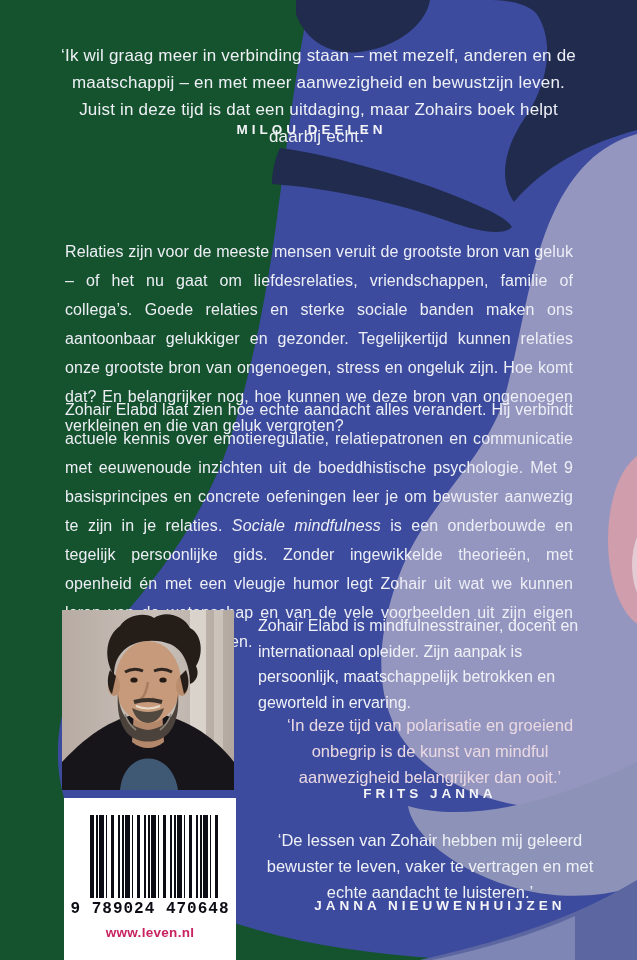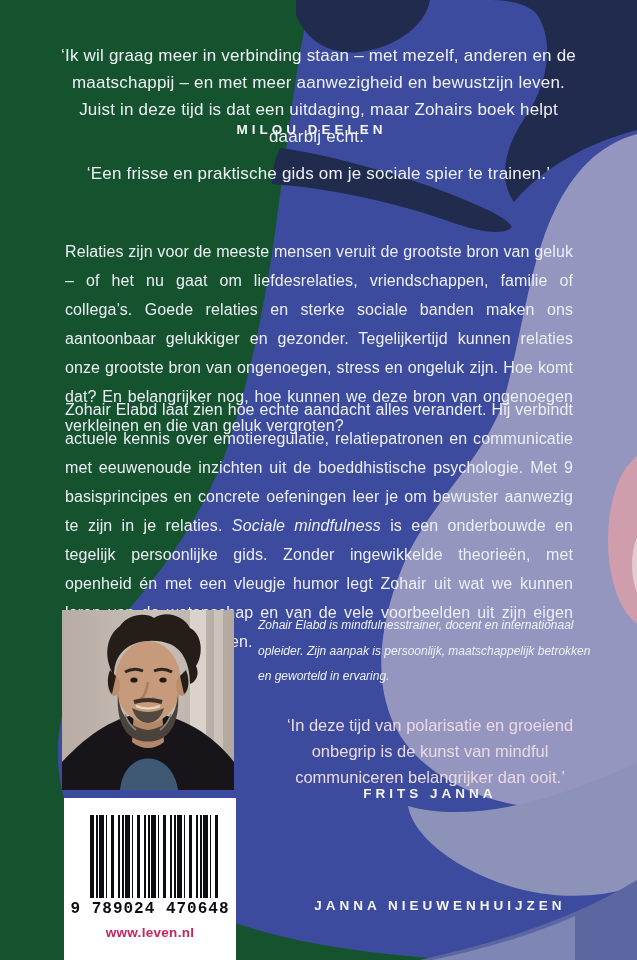--- a/index.html
+++ b/index.html
@@ -19,21 +19,21 @@
   .attrib{
     font-size:13.5px;font-weight:bold;letter-spacing:4px;
     color:#f4f4f8;text-align:center;
   }
   .body-par{
     font-size:16px;line-height:29px;text-align:justify;
     color:#edeef6;letter-spacing:.1px;
   }
   .body-par .ital{font-style:italic;}
   .bio{
-    font-size:12px;line-height:25.5px;color:#f0f1f7;font-weight:500;font-style:italic;
+    font-size:16px;line-height:25.5px;color:#f0f1f7;font-weight:500;
   }
   .quote-pink{color:#ead9e3;}
   .quote-sm{font-size:16.5px;line-height:26px;font-weight:500;}
   .photo-frame{
     position:absolute;left:62px;top:610px;width:172px;height:180px;
     overflow:hidden;
   }
   .barcode-box{
     position:absolute;left:64px;top:798px;width:172px;height:204px;
     background:#ffffff;
@@ -119,21 +119,20 @@
       M 637,880 L 637,960 L 420,960
       C 500,942 575,918 637,880 Z"></path>
     <path fill="#7d86b4" d="
       M 575,960 L 432,960
       C 480,950 530,936 575,916 Z"></path>
   </svg>
 
   <div class="txt quote center" style="left:55px;top:42px;width:527px;">‘Ik wil graag meer in verbinding staan – met mezelf, anderen en de maatschappij – en met meer aanwezigheid en bewustzijn leven. Juist in deze tijd is dat een uitdaging, maar Zohairs boek helpt daarbij echt.’</div>
   <div class="txt attrib" style="left:48px;top:122px;width:527px;">MILOU DEELEN</div>
 
-  <div class="txt quote center" style="left:55px;top:160px;width:527px;">‘Een frisse en praktische gids om je sociale spier te trainen.’</div>
 
   <div class="txt body-par" style="left:65px;top:237px;width:508px;">Relaties zijn voor de meeste mensen veruit de grootste bron van geluk – of het nu gaat om liefdesrelaties, vriendschappen, familie of collega’s. Goede relaties en sterke sociale banden maken ons aantoonbaar gelukkiger en gezonder. Tegelijkertijd kunnen relaties onze grootste bron van ongenoegen, stress en ongeluk zijn. Hoe komt dat? En belangrijker nog, hoe kunnen we deze bron van ongenoegen verkleinen en die van geluk vergroten?</div>
 
   <div class="txt body-par" style="left:65px;top:395px;width:508px;">
     <span>Zohair Elabd laat zien hoe echte aandacht alles verandert. Hij verbindt actuele kennis over emotieregulatie, relatiepatronen en communicatie met eeuwenoude inzichten uit de boeddhistische psychologie. Met 9 basisprincipes en concrete oefeningen leer je om bewuster aanwezig te zijn in je relaties. </span><span class="ital">Sociale mindfulness</span><span> is een onderbouwde en tegelijk persoonlijke gids. Zonder ingewikkelde theorieën, met openheid én met een vleugje humor legt Zohair uit wat we kunnen leren van de wetenschap en van de vele voorbeelden uit zijn eigen leven en dat van anderen.</span>
   </div>
 
   <div class="photo-frame">
     <svg width="172" height="180" viewBox="0 0 172 180" aria-hidden="true">
       <defs>
@@ -181,23 +180,24 @@
       <path d="M 70,98 Q 86,106 102,98 Q 98,112 86,113 Q 74,112 70,98 Z" fill="#51483f"></path>
       <path d="M 74,96 Q 86,101 98,96" stroke="#e8d8c8" stroke-width="2.2" fill="none"></path>
       <path d="M 72,92 Q 86,88 100,92" stroke="#3a322b" stroke-width="4" fill="none"></path>
       <path d="M 63,104 Q 66,114 74,120" stroke="#8d857c" stroke-width="1.6" fill="none"></path>
       <path d="M 109,104 Q 106,114 98,120" stroke="#8d857c" stroke-width="1.6" fill="none"></path>
     </svg>
   </div>
 
   <div class="txt bio" style="left:258px;top:613px;width:335px;">Zohair Elabd is mindfulnesstrainer, docent en internationaal opleider. Zijn aanpak is persoonlijk, maatschappelijk betrokken en geworteld in ervaring.</div>
 
-  <div class="txt quote-sm quote-pink center" style="left:275px;top:712px;width:310px;">‘In deze tijd van polarisatie en groeiend onbegrip is de kunst van mindful communiceren belangrijker dan ooit.’</div>
+  <div class="txt quote-sm quote-pink center" style="left:275px;top:712px;width:310px;">‘In deze tijd van polarisatie en groeiend onbegrip is de kunst van mindful aanwezigheid belangrijker dan ooit.’</div>
   <div class="txt attrib" style="left:275px;top:786px;width:310px;">FRITS JANNA</div>
 
+  <div class="txt quote-sm center" style="left:245px;top:827px;width:370px;">‘De lessen van Zohair hebben mij geleerd bewuster te leven, vaker te vertragen en met echte aandacht te luisteren.’</div>
   <div class="txt attrib" style="left:255px;top:898px;width:370px;text-align:center;">JANNA NIEUWENHUIJZEN</div>
 
   <div class="barcode-box">
     <div class="bars"></div>
     <div class="isbn">9 789024 470648</div>
     <div class="site">www.leven.nl</div>
   </div>
 
 </div>
 

